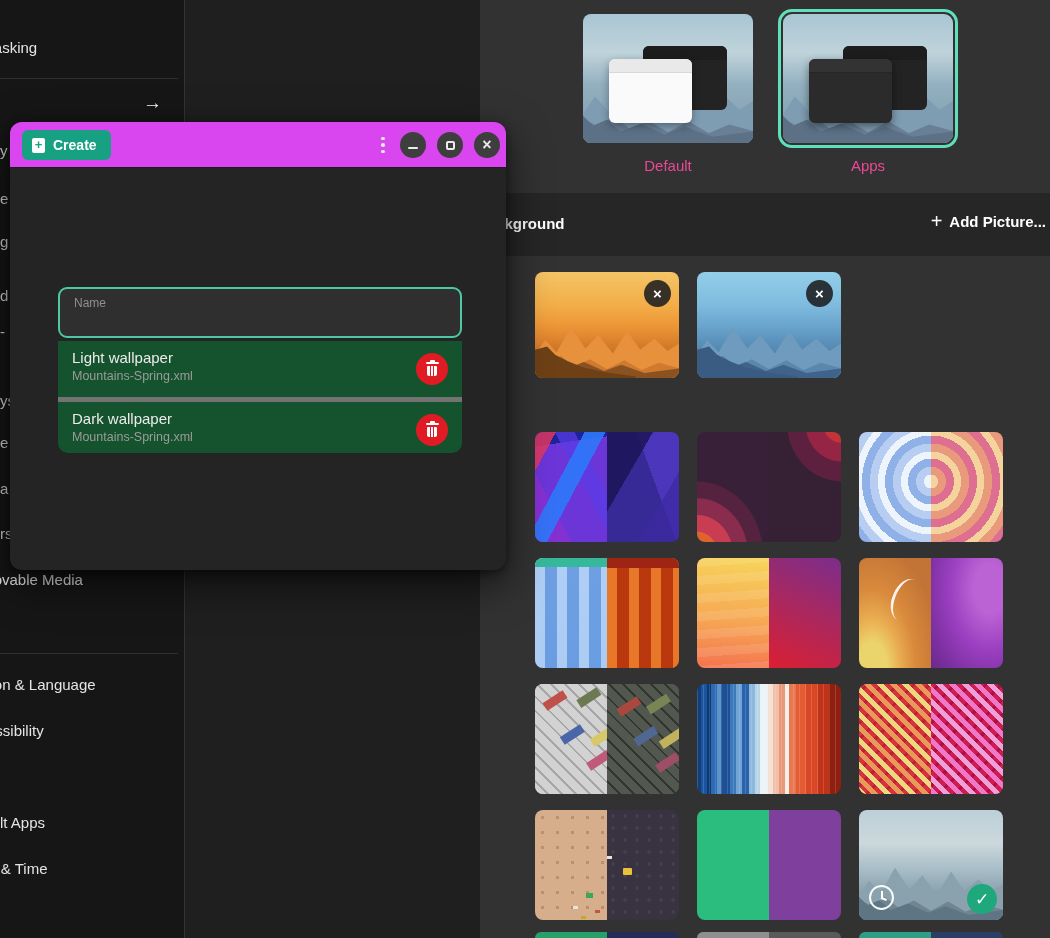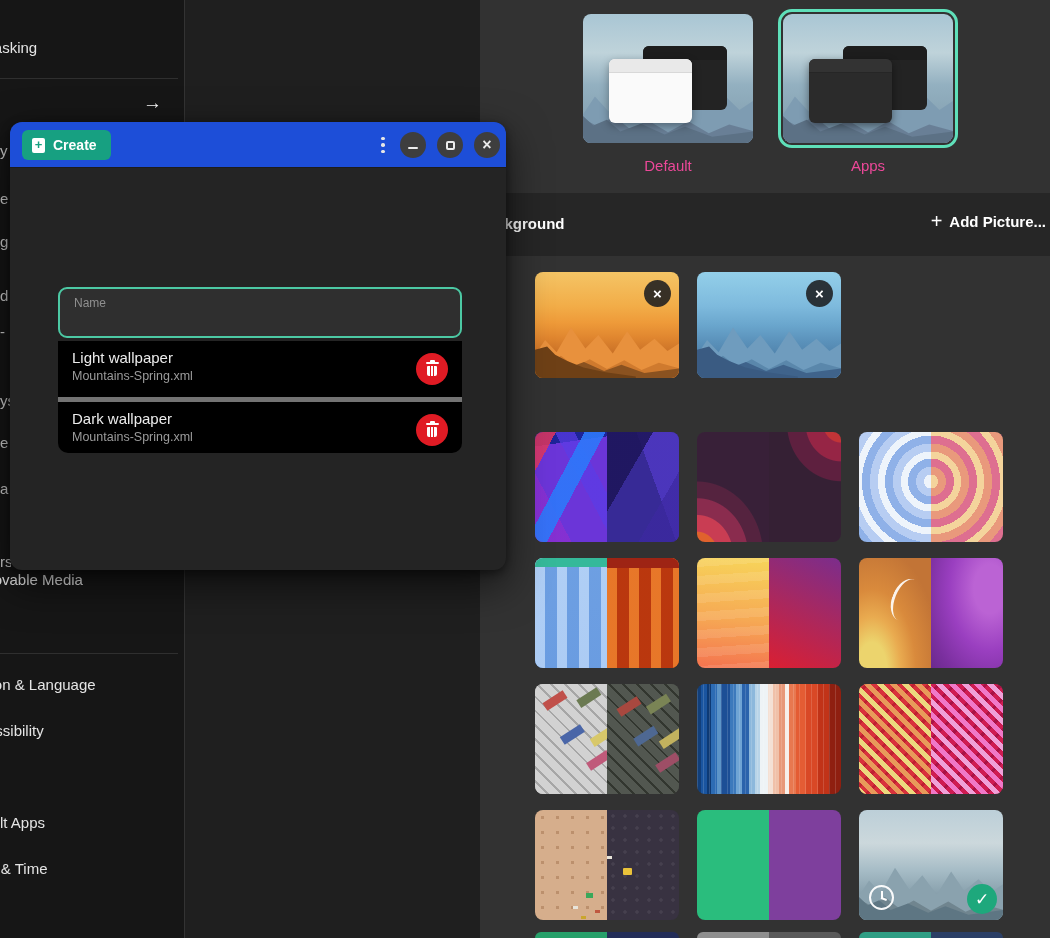--- a/index.html
+++ b/index.html
@@ -122,42 +122,42 @@
   .clock-badge::before { content:""; position:absolute; left:10px; top:4px; width:2px; height:7px; background:#fff; }
   .clock-badge::after { content:""; position:absolute; left:10px; top:10px; width:6px; height:2px; background:#fff; transform-origin:left; transform:rotate(20deg); }
   .check-badge { position:absolute; right:6px; bottom:6px; width:30px; height:30px; border-radius:50%; background:#1ea87c;
     color:#fff; font-size:17px; font-weight:700; display:flex; align-items:center; justify-content:center; }
 
   .sliver { position:absolute; top:932px; height:6px; width:144px; border-radius:8px 8px 0 0; overflow:hidden; }
 
   
   .dialog { position:absolute; left:10px; top:122px; width:496px; height:448px; background:#242424; border-radius:12px;
     box-shadow:0 14px 42px rgba(0,0,0,.6), 0 3px 10px rgba(0,0,0,.45); overflow:hidden; }
-  .headerbar { position:absolute; left:0; top:0; right:0; height:46px; background:#1d4ed8; border-bottom:1px solid #1c1c1c; }
+  .headerbar { position:absolute; left:0; top:0; right:0; height:46px; background:#d946ef; border-bottom:1px solid #1c1c1c; }
   .hb-title { position:absolute; left:0; right:0; top:14px; text-align:center; color:#fff; font-size:15px; font-weight:700; pointer-events:none; }
   .create-btn { position:absolute; left:12px; top:8px; height:30px; padding:0 14px 0 10px; background:#17a081; border-radius:6px;
     display:flex; align-items:center; gap:8px; color:#fff; font-size:14px; font-weight:700; }
   .doc-icon { position:relative; width:13px; height:15px; background:#fff; border-radius:2px; }
   .doc-icon::after { content:"+"; position:absolute; inset:0; color:#17a081; font-size:13px; font-weight:700; line-height:14px; text-align:center; }
   .menu-btn { position:absolute; left:362px; top:10px; width:22px; height:26px; display:flex; flex-direction:column; align-items:center; justify-content:center; gap:3px; }
   .menu-btn i { width:3.5px; height:3.5px; border-radius:50%; background:#e6e6e6; }
   .win-btn { position:absolute; top:10px; width:26px; height:26px; border-radius:50%; background:#3e3e3e; display:flex; align-items:center; justify-content:center; }
   .wb-min { left:390px; } .wb-max { left:427px; } .wb-close { left:464px; }
   .ic-min { width:10px; height:2px; background:#ececec; margin-top:6px; border-radius:1px; }
   .ic-max { width:9px; height:9px; border:2px solid #ececec; border-radius:2px; }
   .ic-close { color:#ececec; font-size:16px; font-weight:700; line-height:1; margin-top:-1px; }
 
   .name-entry { position:absolute; left:48px; top:165px; width:404px; height:51px; background:#2f2f2f;
     border:2px solid #4cc9a4; border-radius:9px; padding:7px 14px 0; }
   .ne-label { color:#909090; font-size:12px; }
   .ne-value { color:#f2f2f2; font-size:14.5px; margin-top:2px; display:flex; align-items:center; }
   .caret { display:inline-block; width:1.5px; height:16px; background:#fff; margin-left:2px; }
 
   .wlist { position:absolute; left:48px; top:219px; width:404px; border-radius:0 0 10px 10px; overflow:hidden; }
-  .wrow { position:relative; height:56px; background:#000000; padding:8px 60px 0 14px; }
+  .wrow { position:relative; height:56px; background:#14532d; padding:8px 60px 0 14px; }
   .wrow + .wrow { border-top:5px solid #737373; }
   .wrow-title { color:#ececec; font-size:15px; }
   .wrow-sub { color:#9b9b9b; font-size:12.5px; margin-top:3px; }
   .del-btn { position:absolute; right:14px; top:12px; width:32px; height:32px; border-radius:50%; background:#e01b24;
     display:flex; align-items:center; justify-content:center; }
   .trash { position:relative; width:13px; height:14px; }
   .trash::before { content:""; position:absolute; left:4px; top:-2px; width:5px; height:2px; background:#fff; border-radius:1px 1px 0 0; }
   .trash .lid { position:absolute; left:0; top:0; width:13px; height:2px; background:#fff; border-radius:1px; }
   .trash .bin { position:absolute; left:1.5px; top:4px; width:10px; height:10px; border-radius:1px 1px 2px 2px;
     background:linear-gradient(90deg,#fff 0 2.5px,#e01b24 2.5px 3.5px,#fff 3.5px 6px,#e01b24 6px 7px,#fff 7px 10px); }
@@ -172,21 +172,21 @@
     <div class="side-hdiv" style="top:78px;"></div>
     <span class="fwd-arrow">→</span>
     <span class="side-frag" style="top:142px;">y</span>
     <span class="side-frag" style="top:190px;">e A</span>
     <span class="side-frag" style="top:233px;">g</span>
     <span class="side-frag" style="top:287px;">d</span>
     <span class="side-frag" style="top:323px;">-</span>
     <span class="side-frag" style="top:392px;">ys</span>
     <span class="side-frag" style="top:434px;">e A</span>
     <span class="side-frag" style="top:480px;">a</span>
-    <span class="side-frag" style="top:525px;margin-top:28px;">rs</span>
+    <span class="side-frag" style="top:525px;">rs</span>
     <span class="side-item" style="left:-38px; top:571px;">Removable Media</span>
     <div class="side-hdiv" style="top:653px;"></div>
     <span class="side-item" style="left:-37px; top:676px;">Region &amp; Language</span>
     <span class="side-item" style="left:-38px; top:722px;">Accessibility</span>
     <span class="side-item" style="left:-40px; top:814px;">Default Apps</span>
     <span class="side-item" style="left:-35px; top:860px;">Date &amp; Time</span>
   </div>
   <div class="sidebar-divider-v"></div>
 
   <div class="mid-panel"></div>

